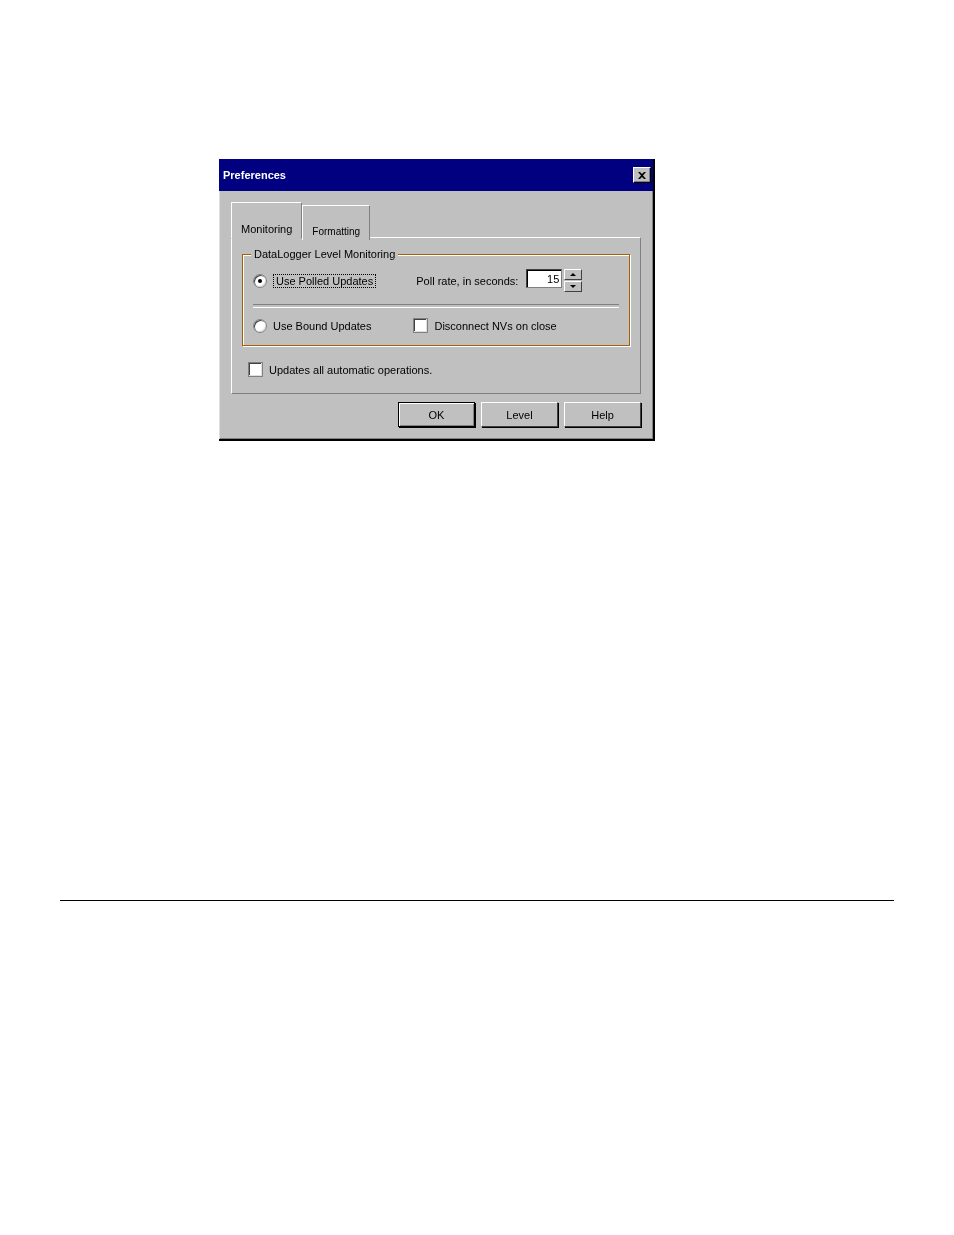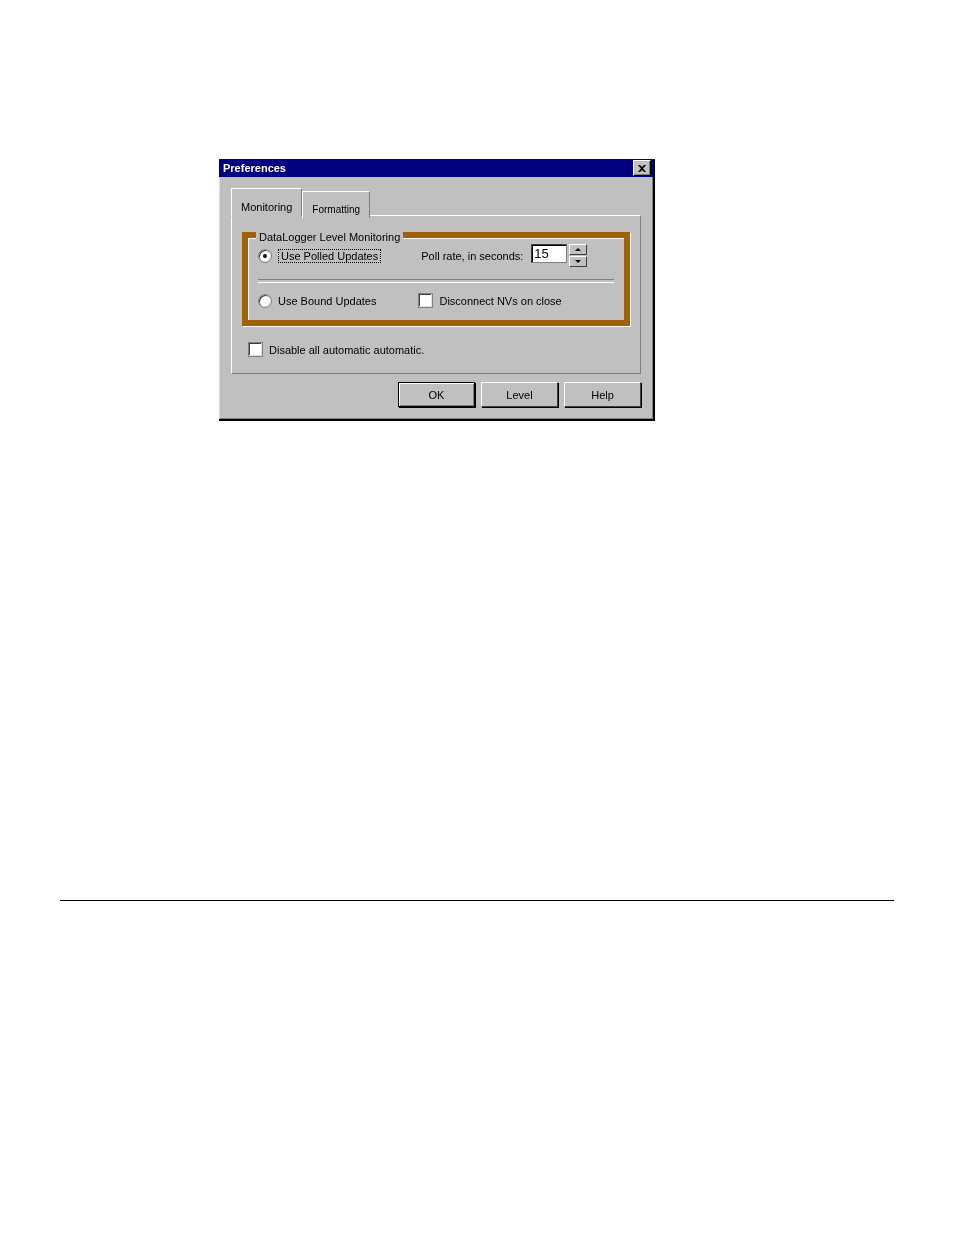--- a/index.html
+++ b/index.html
@@ -1,37 +1,37 @@
 <!DOCTYPE html>
 <html><head>
 <meta charset="utf-8">
 <style>
   html,body{margin:0;padding:0;width:954px;height:1235px;background:#fff;font-family:"MS Sans Serif",Tahoma,Arial,sans-serif;font-size:11px;color:#000;}
   .page{position:relative;width:954px;height:1235px;}
   .dialog{position:absolute;left:219px;top:159px;width:434px;background:#c0c0c0;border-right:2px solid #000;border-bottom:2px solid #000;box-shadow:inset 1px 1px 0 #dfdfdf,inset -1px -1px 0 #808080;}
-  .titlebar{height:18px;background:#000080;color:#fff;display:flex;align-items:center;justify-content:space-between;padding:0 2px 0 4px;font-weight:bold;}
+  .titlebar{height:32px;background:#000080;color:#fff;display:flex;align-items:center;justify-content:space-between;padding:0 2px 0 4px;font-weight:bold;}
   .close-btn{width:16px;height:14px;background:#c0c0c0;border:1px solid #fff;border-right-color:#000;border-bottom-color:#000;display:flex;align-items:center;justify-content:center;box-shadow:inset -1px -1px 0 #808080;}
   .close-btn svg{display:block;}
   .body{padding:10px 12px 12px 12px;}
   .tabs{display:flex;align-items:flex-end;margin-bottom:-1px;}
-  .tab{padding:12px 9px 3px 9px;background:#c0c0c0;border:1px solid #808080;border-bottom:none;border-top-color:#fff;border-left-color:#fff;position:relative;cursor:default;}
+  .tab{padding:20px 9px 3px 9px;background:#c0c0c0;border:1px solid #808080;border-bottom:none;border-top-color:#fff;border-left-color:#fff;position:relative;cursor:default;}
   .tab.active{border-bottom:1px solid #c0c0c0;z-index:2;top:1px;}
   .tab.inactive{top:2px;font-size:10px;}
   .tabpanel{border:1px solid #808080;border-top-color:#fff;border-left-color:#fff;padding:10px 10px 14px 10px;background:#c0c0c0;}
-  .group{border:6px solid #a16207;box-shadow:1px 1px 0 #fff, inset 1px 1px 0 #fff;padding:4px 10px 10px 10px;position:relative;margin:6px 0 10px 0;}
+  .group{border:1px solid #a16207;box-shadow:1px 1px 0 #fff, inset 1px 1px 0 #fff;padding:12px 10px 10px 10px;position:relative;margin:6px 0 10px 0;}
   .group-title{position:absolute;top:-7px;left:8px;background:#c0c0c0;padding:0 3px;}
   .row{display:flex;align-items:center;margin:2px 0;}
   .radio{width:12px;height:12px;border-radius:50%;background:#fff;border:1px solid #808080;box-shadow:inset -1px -1px 0 #dfdfdf,inset 1px 1px 0 #404040;margin-right:6px;display:flex;align-items:center;justify-content:center;}
   .radio .dot{width:4px;height:4px;border-radius:50%;background:#000;}
   .checkbox{width:13px;height:13px;background:#fff;border:1px solid #808080;box-shadow:inset -1px -1px 0 #dfdfdf,inset 1px 1px 0 #404040;margin-right:6px;flex:none;}
   .focus-rect{border:1px dotted #000;padding:0 2px;}
   .label{white-space:nowrap;}
   .pollrate-label{margin-left:40px;}
   .spinner{display:flex;align-items:stretch;margin-left:8px;}
-  .spinner input{width:30px;height:17px;border:1px solid #808080;border-top-color:#404040;border-left-color:#404040;box-shadow:inset 1px 1px 0 #000;background:#fff;font-family:inherit;font-size:13px;padding:0 2px;}
+  .spinner input{width:30px;height:17px;border:1px solid #808080;border-top-color:#404040;border-left-color:#404040;box-shadow:inset 1px 1px 0 #000;background:#fff;font-family:inherit;font-size:11px;padding:0 2px;text-align:right;}
   .spin-btns{display:flex;flex-direction:column;margin-left:2px;}
   .spin-btn{width:16px;height:9px;background:#c0c0c0;border:1px solid #fff;border-right-color:#404040;border-bottom-color:#404040;display:flex;align-items:center;justify-content:center;}
   .spin-btn.dn{margin-top:1px;}
   .tri{width:0;height:0;border-left:3px solid transparent;border-right:3px solid transparent;}
   .tri.up{border-bottom:3px solid #000;}
   .tri.down{border-top:3px solid #000;}
   .hr{height:2px;margin:12px 0 10px 0;border-top:1px solid #808080;border-bottom:1px solid #fff;}
   .section-below{padding:4px 6px 0 6px;}
   .helptext{margin:10px 0 4px 2px;line-height:1.35;}
   .btn-row{display:flex;justify-content:flex-end;gap:6px;margin-top:8px;}
@@ -83,21 +83,21 @@
           <div class="radio"></div>
           <span class="label">Use Bound Updates</span>
           <div style="width:42px"></div>
           <div class="checkbox"></div>
           <span class="label">Disconnect NVs on close</span>
         </div>
       </div>
       <div class="section-below">
         <div class="row">
           <div class="checkbox"></div>
-          <span class="label">Disable all automatic automatic.</span>
+          <span class="label">Updates all automatic operations.</span>
         </div>
       </div>
     </div>
     <div class="btn-row">
       <div class="btn default">
             <span>OK</span>
           </div>
       <div class="btn">
             <span>Level</span>
           </div>

